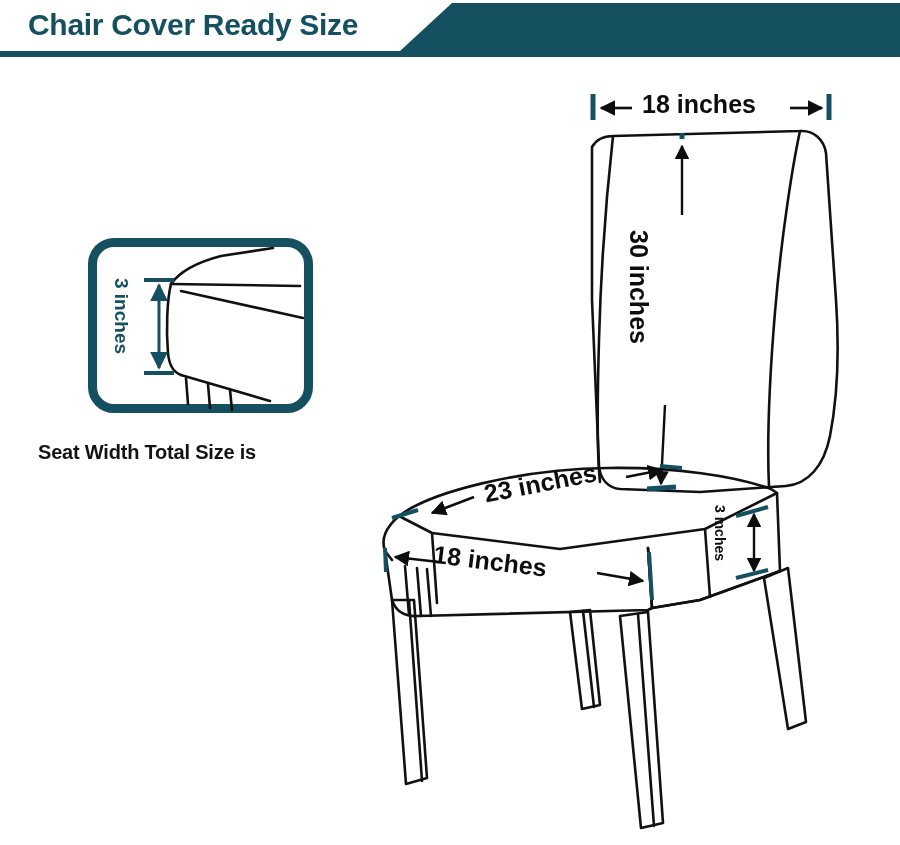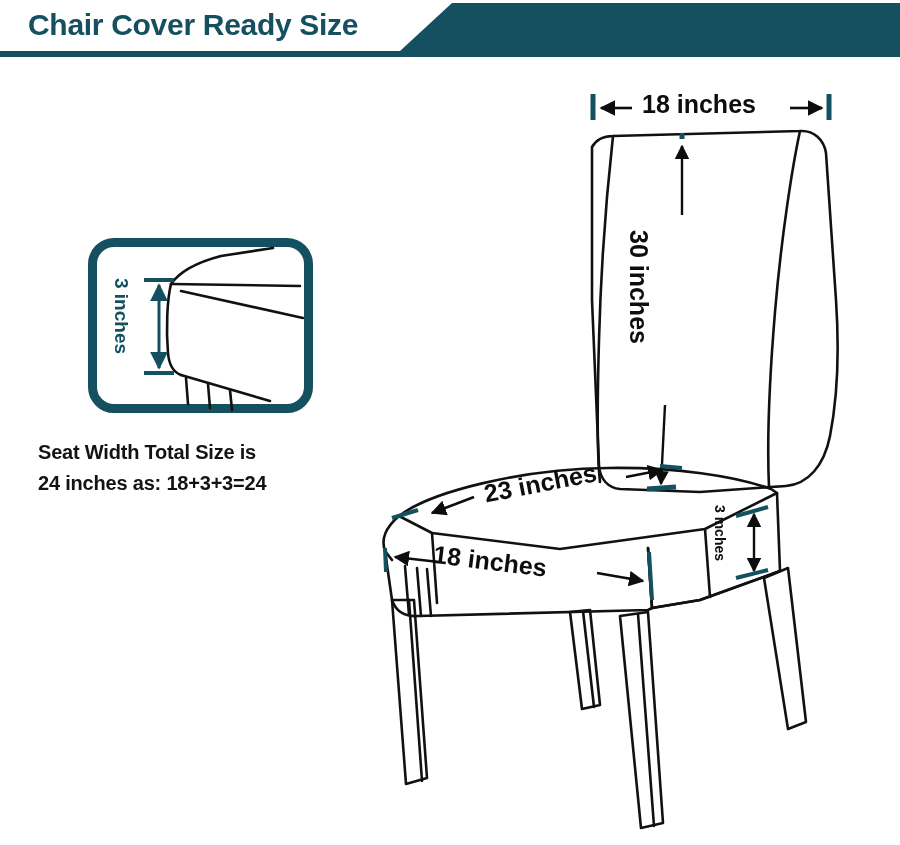--- a/index.html
+++ b/index.html
@@ -317,16 +317,15 @@
   <div class="dim-label" id="label-seat-depth">23 inches</div>
 
   <div class="dim-label" id="label-seat-front">18 inches</div>
 
   <div class="dim-label" id="label-side-drop">3 inches</div>
 
   <div class="dim-label" id="label-inset-height">3 inches</div>
 
   <div id="seat-width-caption">
     <span class="cap-line">Seat Width Total Size is</span>
-    <span class="cap-line">24 inches as: 18+3+3=24</span>
   </div>
 
 </div>
 
 </body></html>

